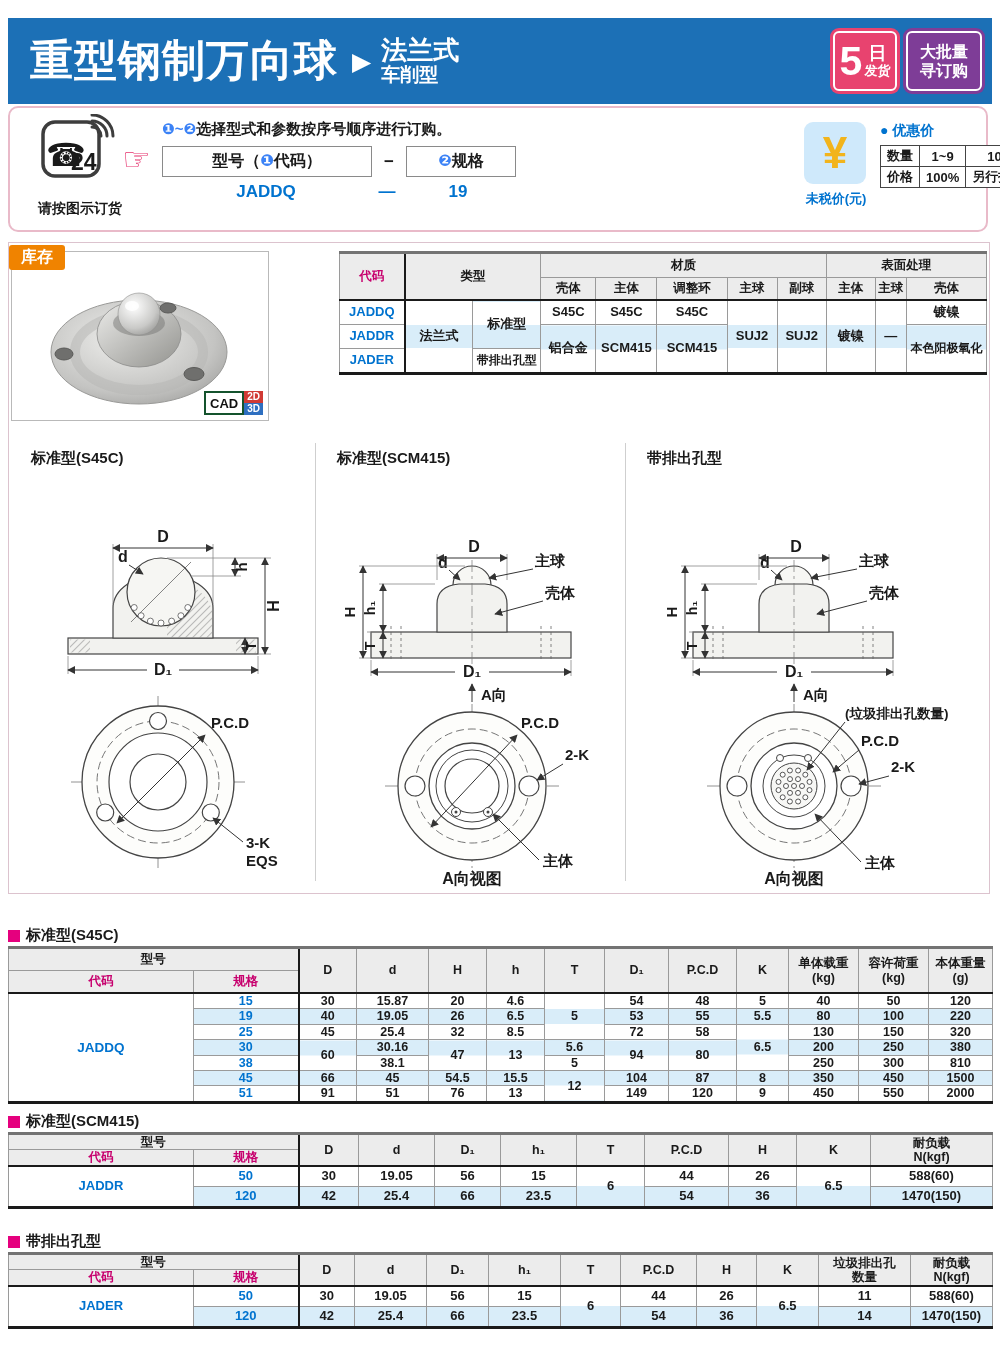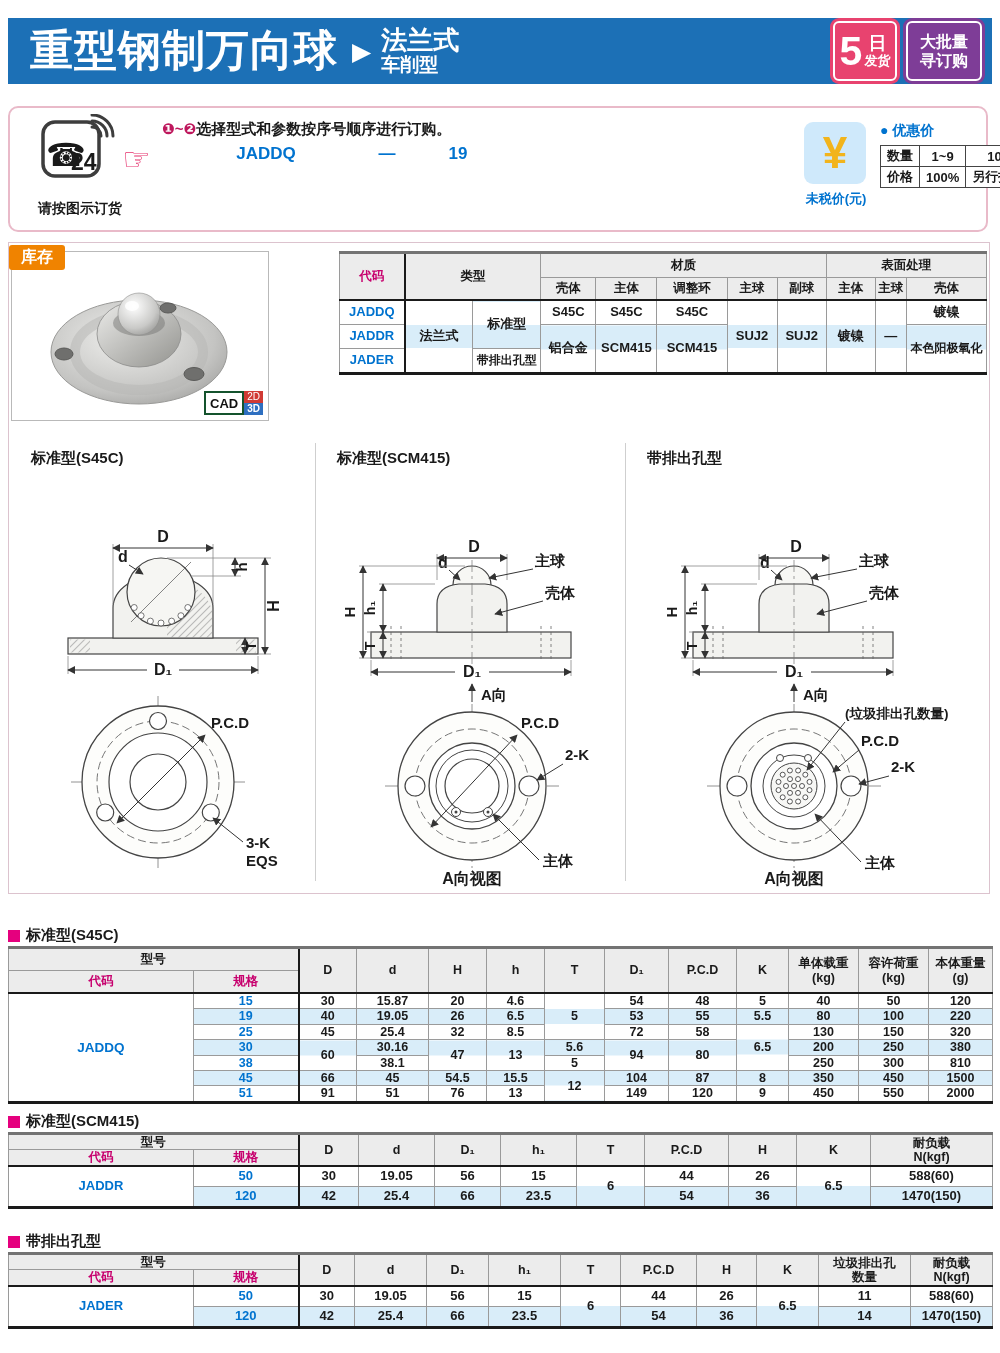--- a/index.html
+++ b/index.html
@@ -1,19 +1,19 @@
 <!DOCTYPE html>
 <html><head>
 <meta charset="utf-8">
 <style>
   body{margin:0;background:#fff;font-family:"Liberation Sans","DejaVu Sans",sans-serif;color:#1a1a1a}
   .page{position:relative;width:1000px;height:1353px;background:#fff;overflow:hidden}
 
   
-  .title-bar{position:absolute;left:8px;top:18px;width:984px;height:66px;background:#1c70b6;display:flex;align-items:center;color:#fff}
+  .title-bar{position:absolute;left:8px;top:18px;width:984px;height:86px;background:#1c70b6;display:flex;align-items:center;color:#fff}
   .tb-main{font-size:43px;font-weight:bold;margin-left:22px;letter-spacing:1px}
   .tb-arrow{font-size:25px;margin:0 10px 0 14px}
   .tb-sub{line-height:1.05}
   .tb-sub1{font-size:26px;font-weight:bold}
   .tb-sub2{font-size:19px;font-weight:bold}
   .tb-badges{margin-left:auto;margin-right:10px;display:flex;gap:9px}
   .bdg{border:2px solid #fff;border-radius:6px;height:56px;display:flex;align-items:center;justify-content:center;color:#fff;font-weight:bold}
   .bdg-del{width:60px;background:#e8436f;box-shadow:0 0 0 3px #e8436f}
   .bdg-del .n5{font-size:41px;line-height:1}
   .bdg-del .col{display:flex;flex-direction:column;margin-left:2px;text-align:center}
@@ -21,21 +21,21 @@
   .bdg-del .txt{font-size:13px;line-height:1.1}
   .bdg-bulk{width:72px;background:#7e3d97;box-shadow:0 0 0 3px #7e3d97;flex-direction:column;font-size:16px;line-height:1.2}
 
   
   .order-box{position:absolute;left:8px;top:106px;width:976px;height:122px;border:2px solid #e9bac9;border-radius:10px}
   .phone-wrap{position:absolute;left:14px;top:6px;width:112px;text-align:center}
   .phone-cap{font-size:14px;font-weight:bold;margin-top:18px}
   .hand-icon{position:absolute;left:112px;top:32px;font-size:32px;color:#e5336e}
   .oc{position:absolute;left:152px;top:12px}
   .oc-line1{font-size:15px;font-weight:bold}
-  .pink{color:#be185d}
+  .pink{color:#3b82f6}
   .oc-row{display:flex;align-items:center;margin-top:7px}
   .obox{border:1.5px solid #8a8a8a;text-align:center;font-size:16px;font-weight:bold;padding:4px 0;background:#fff}
   .ob1{width:208px}
   .ob-dash{width:34px;text-align:center;font-size:17px;font-weight:bold}
   .ob2{width:108px}
   .oc-ex{display:flex;margin-top:5px;color:#0073cf;font-weight:bold;font-size:17px}
   .oc-ex .c1{width:208px;text-align:center}
   .oc-ex .c2{width:34px;text-align:center}
   .oc-ex .c3{width:108px;text-align:center}
   .price-wrap{position:absolute;left:794px;top:12px;width:182px;height:100px}
@@ -46,21 +46,21 @@
   .pr-table{border-collapse:collapse;margin-top:5px}
   .pr-table td{border:1.5px solid #444;font-size:13px;font-weight:bold;text-align:center;padding:1px 6px;background:#fff;white-space:nowrap}
 
   
   .main-box{position:absolute;left:8px;top:242px;width:980px;height:650px;border:1px solid #dcc3ce}
   .stock{position:absolute;left:0;top:2px;background:#f08300;color:#fff;font-weight:bold;font-size:16px;padding:2px 12px;border-radius:3px;z-index:3}
   .photo-frame{position:absolute;left:2px;top:8px;width:256px;height:168px;border:1px solid #b9b9b9;background:#fff}
   .cad{position:absolute;right:5px;bottom:5px;display:flex;align-items:stretch}
   .cad-label{border:2px solid #14532d;background:#fff;color:#111;font-weight:bold;font-size:13px;padding:1px 4px;display:flex;align-items:center}
   .cad-col{display:flex;flex-direction:column}
-  .cad-2d{background:#d03a34;color:#fff;font-size:10px;font-weight:normal;padding:0 3px;line-height:12px}
+  .cad-2d{background:#d03a34;color:#fff;font-size:10px;font-weight:bold;padding:0 3px;line-height:12px}
   .cad-3d{background:#2e6fc0;color:#fff;font-size:10px;font-weight:bold;padding:0 3px;line-height:12px}
   .mat-wrap{position:absolute;left:330px;top:8px;width:648px}
   .panel{position:absolute;top:196px}
   .p1{left:4px;width:302px}
   .p2{left:310px;width:308px}
   .p3{left:620px;width:358px}
   .panel-title{font-size:15px;font-weight:bold;margin:10px 0 0 18px}
   .panel svg{display:block;margin-top:2px}
   .vsep{position:absolute;top:200px;height:438px;width:0;border-left:1px solid #cfcfcf}
   .vs1{left:306px}
@@ -135,20 +135,25 @@
         <path d="M60,22 A9,9 0 0 0 51,13" fill="none" stroke="#3d3d3d" stroke-width="3" stroke-linecap="round"></path>
         <path d="M66,22 A15,15 0 0 0 51,7" fill="none" stroke="#3d3d3d" stroke-width="3" stroke-linecap="round"></path>
         <path d="M72,22 A21,21 0 0 0 51,1" fill="none" stroke="#3d3d3d" stroke-width="3" stroke-linecap="round"></path>
       </svg>
       <div class="phone-cap">请按图示订货</div>
     </div>
     <div class="hand-icon">☞</div>
     <div class="oc">
       <div class="oc-line1">
         <span class="pink">❶~❷</span><span able="false">选择型式和参数按序号顺序进行订购。</span>
+      </div>
+      <div class="oc-row">
+        <div class="obox ob1"><span>型号（</span><span class="pink">❶</span><span>代码）</span></div>
+        <div class="ob-dash">−</div>
+        <div class="obox ob2"><span class="pink">❷</span><span>规格</span></div>
       </div>
       <div class="oc-ex">
         <div class="c1">JADDQ</div>
         <div class="c2">—</div>
         <div class="c3">19</div>
       </div>
     </div>
     <div class="price-wrap">
       <div class="yen-tile">¥</div>
       <div class="yen-cap">未税价(元)</div>

